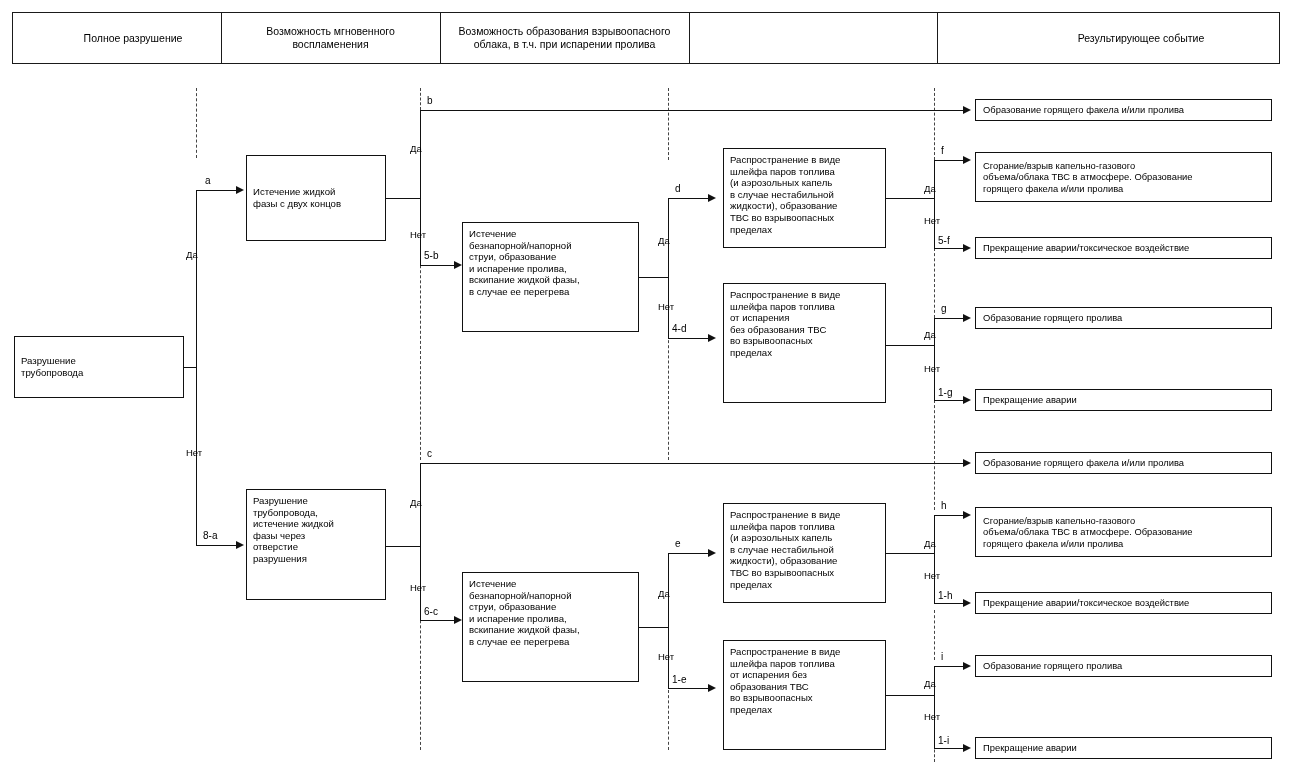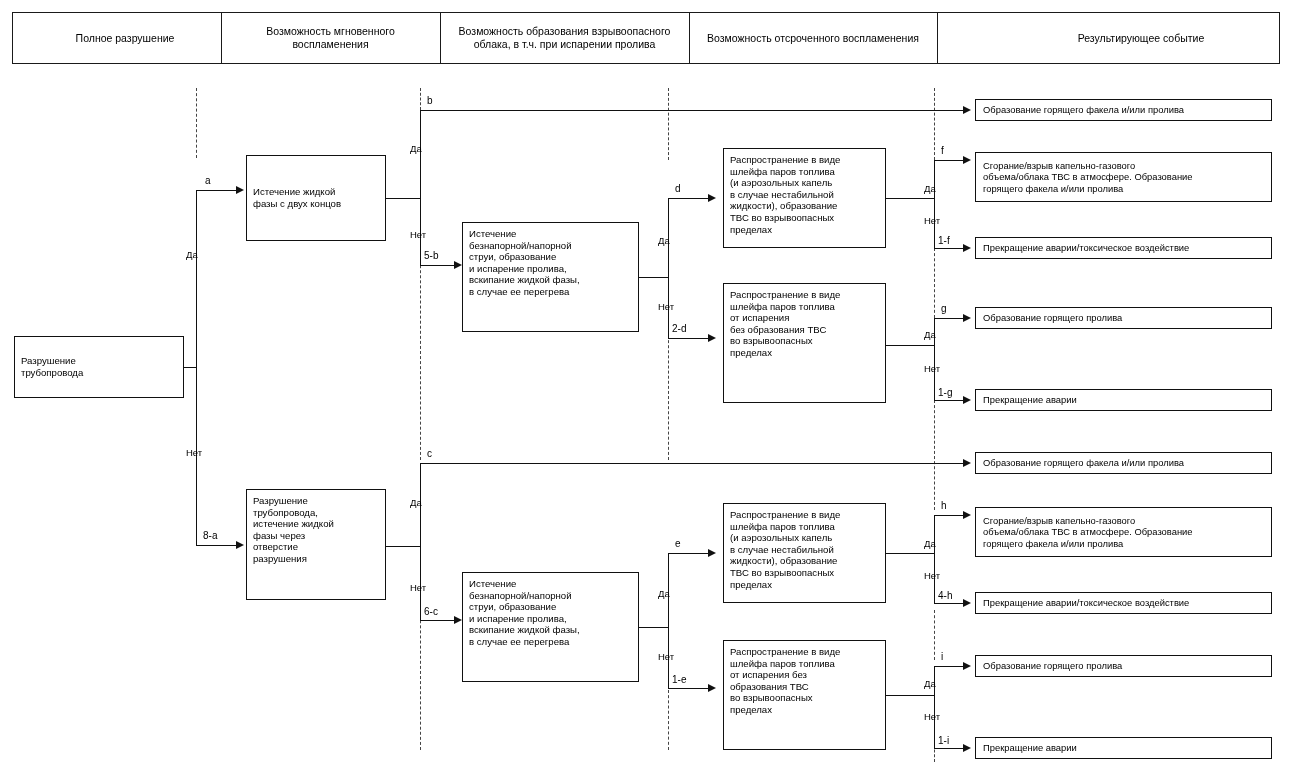--- a/index.html
+++ b/index.html
@@ -30,31 +30,29 @@
   
   .lbl{position:absolute;font-size:9.5px;line-height:10px;white-space:nowrap;}
   .lbl-it{position:absolute;font-size:10px;line-height:10px;font-style:normal;white-space:nowrap;}
 </style>
 </head>
 <body>
 
 <div id="page">
 
   <div class="hdr-band">
-    <div class="hdr-cell" style="left:8px;width:208px;">Полное разрушение</div>
+    <div class="hdr-cell" style="left:16px;width:208px;">Полное разрушение</div>
     <div class="hdr-sep" style="left:208px;"></div>
     <div class="hdr-cell" style="left:208px;width:219px;">Возможность мгновенного
 воспламенения</div>
     <div class="hdr-sep" style="left:427px;"></div>
     <div class="hdr-cell" style="left:427px;width:249px;">Возможность образования
 взрывоопасного облака,
 в т.ч. при испарении пролива</div>
     <div class="hdr-sep" style="left:676px;"></div>
-    <div class="hdr-cell" style="left:676px;width:248px;">Возможность отсроченного
-воспламенения</div>
     <div class="hdr-sep" style="left:924px;"></div>
     <div class="hdr-cell" style="left:956px;width:344px;">Результирующее событие</div>
   </div>
 
   <div class="vdash" style="left:196px;top:88px;height:70px;"></div>
   <div class="vdash" style="left:196px;top:200px;height:250px;"></div>
   <div class="vdash" style="left:196px;top:480px;height:60px;"></div>
 
   <div class="vdash" style="left:420px;top:88px;height:22px;"></div>
   <div class="vdash" style="left:420px;top:245px;height:215px;"></div>
@@ -114,21 +112,21 @@
   <div class="v" style="left:668px;top:198px;height:140px;"></div>
 
   <div class="h" style="left:668px;top:198px;width:42px;"></div>
   <div class="arrow" style="left:708px;top:194px;"></div>
   <div class="lbl-it" style="left:675px;top:184px;">d</div>
   <div class="lbl" style="left:658px;top:236px;">Да</div>
   <div class="lbl" style="left:658px;top:302px;">Нет</div>
 
   <div class="h" style="left:668px;top:338px;width:42px;"></div>
   <div class="arrow" style="left:708px;top:334px;"></div>
-  <div class="lbl-it" style="left:672px;top:324px;">2-d</div>
+  <div class="lbl-it" style="left:672px;top:324px;">4-d</div>
 
   <div class="box" style="left:723px;top:148px;width:163px;height:100px;">Распространение в виде
 шлейфа паров топлива
 (и аэрозольных капель
 в случае нестабильной
 жидкости), образование
 ТВС во взрывоопасных
 пределах</div>
   <div class="box" style="left:723px;top:283px;width:163px;height:120px;">Распространение в виде
 шлейфа паров топлива
@@ -139,21 +137,21 @@
 
   <div class="h" style="left:886px;top:198px;width:48px;"></div>
   <div class="v" style="left:934px;top:160px;height:88px;"></div>
   <div class="h" style="left:934px;top:160px;width:31px;"></div>
   <div class="arrow" style="left:963px;top:156px;"></div>
   <div class="lbl-it" style="left:941px;top:146px;">f</div>
   <div class="lbl" style="left:924px;top:184px;">Да</div>
   <div class="lbl" style="left:924px;top:216px;">Нет</div>
   <div class="h" style="left:934px;top:248px;width:31px;"></div>
   <div class="arrow" style="left:963px;top:244px;"></div>
-  <div class="lbl-it" style="left:938px;top:236px;">1-f</div>
+  <div class="lbl-it" style="left:938px;top:236px;">5-f</div>
 
   <div class="h" style="left:886px;top:345px;width:48px;"></div>
   <div class="v" style="left:934px;top:318px;height:82px;"></div>
   <div class="h" style="left:934px;top:318px;width:31px;"></div>
   <div class="arrow" style="left:963px;top:314px;"></div>
   <div class="lbl-it" style="left:941px;top:304px;">g</div>
   <div class="lbl" style="left:924px;top:330px;">Да</div>
   <div class="lbl" style="left:924px;top:364px;">Нет</div>
   <div class="h" style="left:934px;top:400px;width:31px;"></div>
   <div class="arrow" style="left:963px;top:396px;"></div>
@@ -223,21 +221,21 @@
 
   <div class="h" style="left:886px;top:553px;width:48px;"></div>
   <div class="v" style="left:934px;top:515px;height:88px;"></div>
   <div class="h" style="left:934px;top:515px;width:31px;"></div>
   <div class="arrow" style="left:963px;top:511px;"></div>
   <div class="lbl-it" style="left:941px;top:501px;">h</div>
   <div class="lbl" style="left:924px;top:539px;">Да</div>
   <div class="lbl" style="left:924px;top:571px;">Нет</div>
   <div class="h" style="left:934px;top:603px;width:31px;"></div>
   <div class="arrow" style="left:963px;top:599px;"></div>
-  <div class="lbl-it" style="left:938px;top:591px;">4-h</div>
+  <div class="lbl-it" style="left:938px;top:591px;">1-h</div>
 
   <div class="h" style="left:886px;top:695px;width:48px;"></div>
   <div class="v" style="left:934px;top:666px;height:82px;"></div>
   <div class="h" style="left:934px;top:666px;width:31px;"></div>
   <div class="arrow" style="left:963px;top:662px;"></div>
   <div class="lbl-it" style="left:941px;top:652px;">i</div>
   <div class="lbl" style="left:924px;top:679px;">Да</div>
   <div class="lbl" style="left:924px;top:712px;">Нет</div>
   <div class="h" style="left:934px;top:748px;width:31px;"></div>
   <div class="arrow" style="left:963px;top:744px;"></div>

